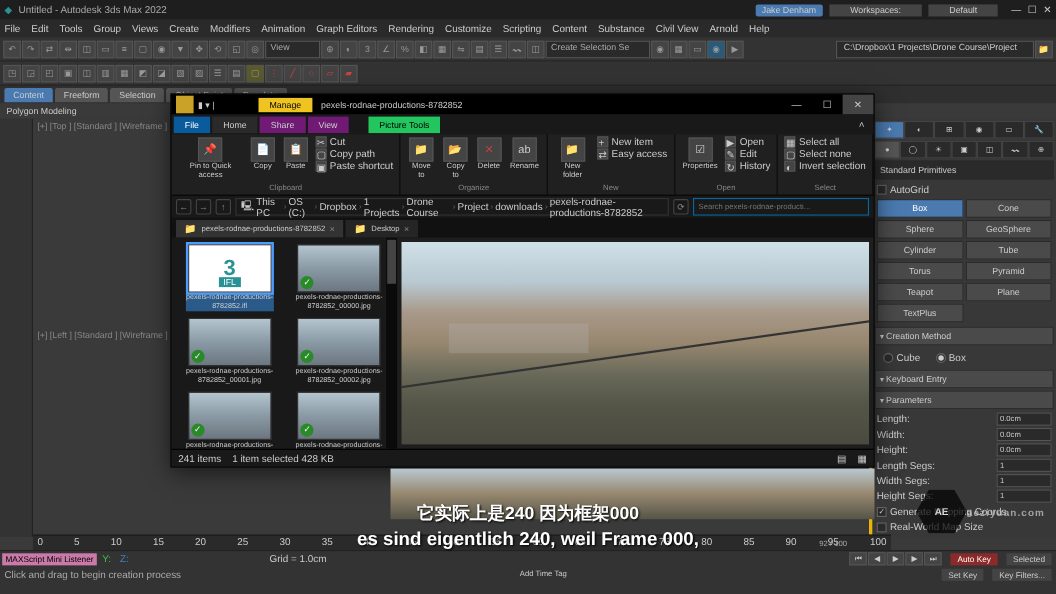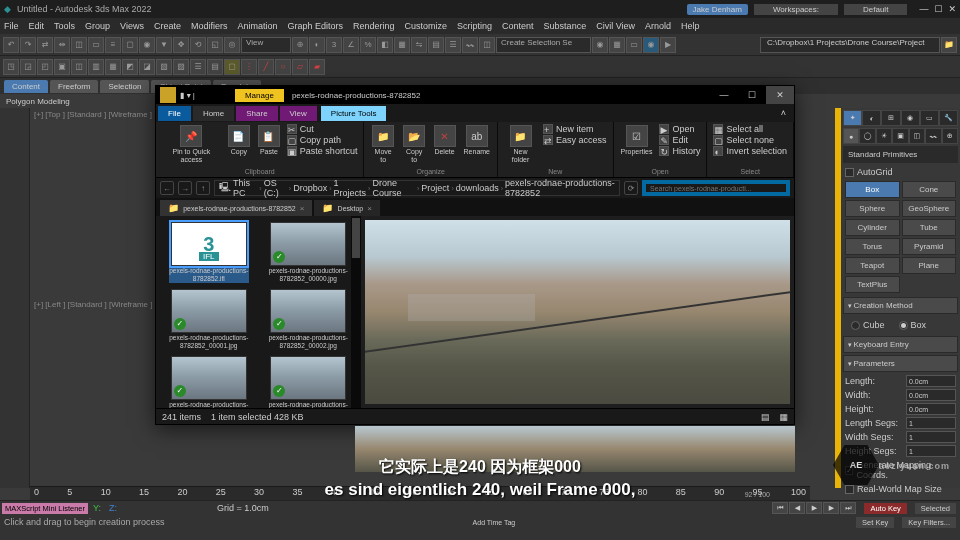--- a/index.html
+++ b/index.html
@@ -14,21 +14,21 @@
 .tbtn{width:16px;height:16px;background:#444;border:1px solid #555;display:inline-flex;align-items:center;justify-content:center;font-size:8px;color:#999}
 .tsel{height:16px;background:#2a2a2a;border:1px solid #555;padding:0 4px;font-size:8px;color:#aaa;min-width:50px}
 .toolbar1 .path{height:16px;background:#2a2a2a;border:1px solid #555;padding:0 6px;font-size:8px;margin-left:auto;width:180px}
 .tabbar{height:16px;background:#2f2f2f;display:flex;align-items:center;padding:0 4px;gap:2px}
 .tabbar .tab{padding:2px 8px;font-size:8px;background:#555;border-radius:2px 2px 0 0}
 .subbar{height:14px;background:#3a3a3a;padding-left:6px;font-size:8px;display:flex;align-items:center}
 .main{display:flex;height:380px}
 .leftcol{width:30px;background:#333;border-right:1px solid #222}
 .viewports{flex:1;background:#3a3a3a;position:relative}
 .vplabel{color:#888;font-size:8px;padding:2px 4px}
-.rightpanel{width:125px;background:#383838;border-left:6px solid #eab308;padding:2px}
+.rightpanel{width:170px;background:#383838;border-left:3px solid #eab308;padding:2px}
 .rtabs{display:flex;gap:0;background:#2a2a2a;height:16px;margin-bottom:2px}
 .rtabs div{flex:1;border:1px solid #444;display:flex;align-items:center;justify-content:center;font-size:7px}
 .rsection{background:#3f3f3f;margin:2px 0;padding:3px 4px;font-size:8px;border:1px solid #2a2a2a}
 .rsection.hd{background:#4a4a4a;display:flex;align-items:center}
 .rsection.hd::before{content:"▾ ";font-size:7px;margin-right:2px}
 .rbtns{display:grid;grid-template-columns:1fr 1fr;gap:2px;padding:2px}
 .rbtn{background:#4a4a4a;border:1px solid #2a2a2a;text-align:center;padding:3px 0;font-size:8px}
 .rbtn.active{background:#4a7ab0;color:#fff}
 .rfield{display:flex;justify-content:space-between;align-items:center;padding:1px 2px;font-size:8px}
 .rfield input{width:50px;height:12px;background:#2a2a2a;border:1px solid #555;color:#ccc;font-size:7px;padding:0 2px}
@@ -44,37 +44,37 @@
 .exp-title .folder{width:16px;height:16px;background:#c9a227;margin:0 4px}
 .exp-title .mtab{background:#f0c420;color:#000;padding:2px 10px;font-size:8px;margin-left:40px}
 .exp-title .name{font-size:8px;color:#ccc;margin-left:8px}
 .exp-title .wbtns{margin-left:auto;display:flex}
 .exp-title .wbtns div{width:28px;height:18px;display:flex;align-items:center;justify-content:center;font-size:9px}
 .exp-title .wbtns .close{background:#444}
 .exp-menu{height:18px;background:#191919;display:flex;align-items:center;gap:2px;padding:0 2px}
 .exp-menu .mtab{padding:3px 10px;font-size:8px;background:#701a75}
 .exp-menu .mtab.file{background:#0a5a9e;color:#fff}
 .exp-menu .mtab.sel{background:#2a2a2a}
-.exp-menu .mtab.yellow{color:#000;background:#7dd3fc;margin-left:2px;position:relative}
+.exp-menu .mtab.yellow{color:#000;background:#22c55e;margin-left:16px;position:relative}
 .ribbon{height:56px;background:#202020;border-bottom:1px solid #000;display:flex}
 .rgroup{border-right:1px solid #0a0a0a;padding:2px 4px;display:flex;flex-direction:column;justify-content:space-between}
 .rgroup .lbl{text-align:center;font-size:7px;color:#888}
 .rgroup .row{display:flex;gap:2px;align-items:flex-start}
 .ricon{display:flex;flex-direction:column;align-items:center;gap:1px;padding:1px 3px}
 .ricon .ic{width:18px;height:18px;background:#444;border:1px solid #555;display:flex;align-items:center;justify-content:center;font-size:10px}
 .ricon .ic.big{width:22px;height:22px}
 .ricon span{font-size:7px;text-align:center;line-height:8px}
 .rmini{display:flex;align-items:center;gap:3px;padding:0 2px;font-size:7px;white-space:nowrap}
 .rmini .mi{width:10px;height:10px;background:#444;border:1px solid #555}
 .addr{height:20px;background:#191919;display:flex;align-items:center;padding:0 4px;gap:4px}
 .addr .nav{width:14px;height:14px;border:1px solid #444;border-radius:2px;display:flex;align-items:center;justify-content:center;font-size:8px;color:#888}
 .addr .crumbs{flex:1;height:16px;background:#191919;border:1px solid #333;display:flex;align-items:center;padding:0 4px;font-size:8px;gap:2px}
 .addr .crumbs span{color:#ccc}
 .addr .crumbs .sep{color:#666;font-size:7px}
-.addr .search{width:148px;height:16px;background:#191919;border:4px solid #0369a1;padding:0 4px;font-size:7px;color:#666}
+.addr .search{width:160px;height:16px;background:#191919;border:1px solid #0369a1;padding:0 4px;font-size:7px;color:#666}
 .filetabs{height:18px;background:#111;display:flex;align-items:flex-end;padding:0 4px;gap:2px}
 .filetabs .ft{padding:3px 8px;background:#252525;font-size:7px;display:flex;align-items:center;gap:4px}
 .filetabs .ft.active{background:#333}
 .filetabs .ft .x{font-size:8px;color:#888}
 .exp-body{flex:1;display:flex;background:#191919;overflow:hidden}
 .filegrid{width:205px;padding:6px;display:grid;grid-template-columns:repeat(2,1fr);gap:6px;align-content:start;overflow:hidden;position:relative}
 .filegrid .scroll{position:absolute;right:0;top:0;width:10px;height:100%;background:#0a0a0a}
 .filegrid .scroll::after{content:"";position:absolute;top:2px;left:1px;width:8px;height:40px;background:#444}
 .fitem{display:flex;flex-direction:column;align-items:center;gap:1px}
 .fitem .thumb{width:76px;height:44px;background:linear-gradient(180deg,#b4c5d0 0%,#8a9aa5 50%,#6b7680 100%);border:1px solid #333;position:relative}
@@ -553,21 +553,21 @@
     </div>
   <div class="slider">92 / 100</div>
 </div>
 
 <div class="statusbar">
   <div class="status-top">
     <span class="sel">None Selected</span>
     <span style="color:#d04040">X:</span>
     <span style="color:#40c040">Y:</span>
     <span style="color:#4080d0">Z:</span>
-    <span class="grid" style="margin-left:92px">Grid = 1.0cm</span>
+    <span class="grid" style="margin-left:120px">Grid = 1.0cm</span>
     <div class="transport">
       <div>⏮</div>
       <div>◀</div>
       <div>▶</div>
       <div>▶</div>
       <div>⏭</div>
     </div>
     <span class="autokey">Auto Key</span>
     <span class="setkey">Selected</span>
   </div>

